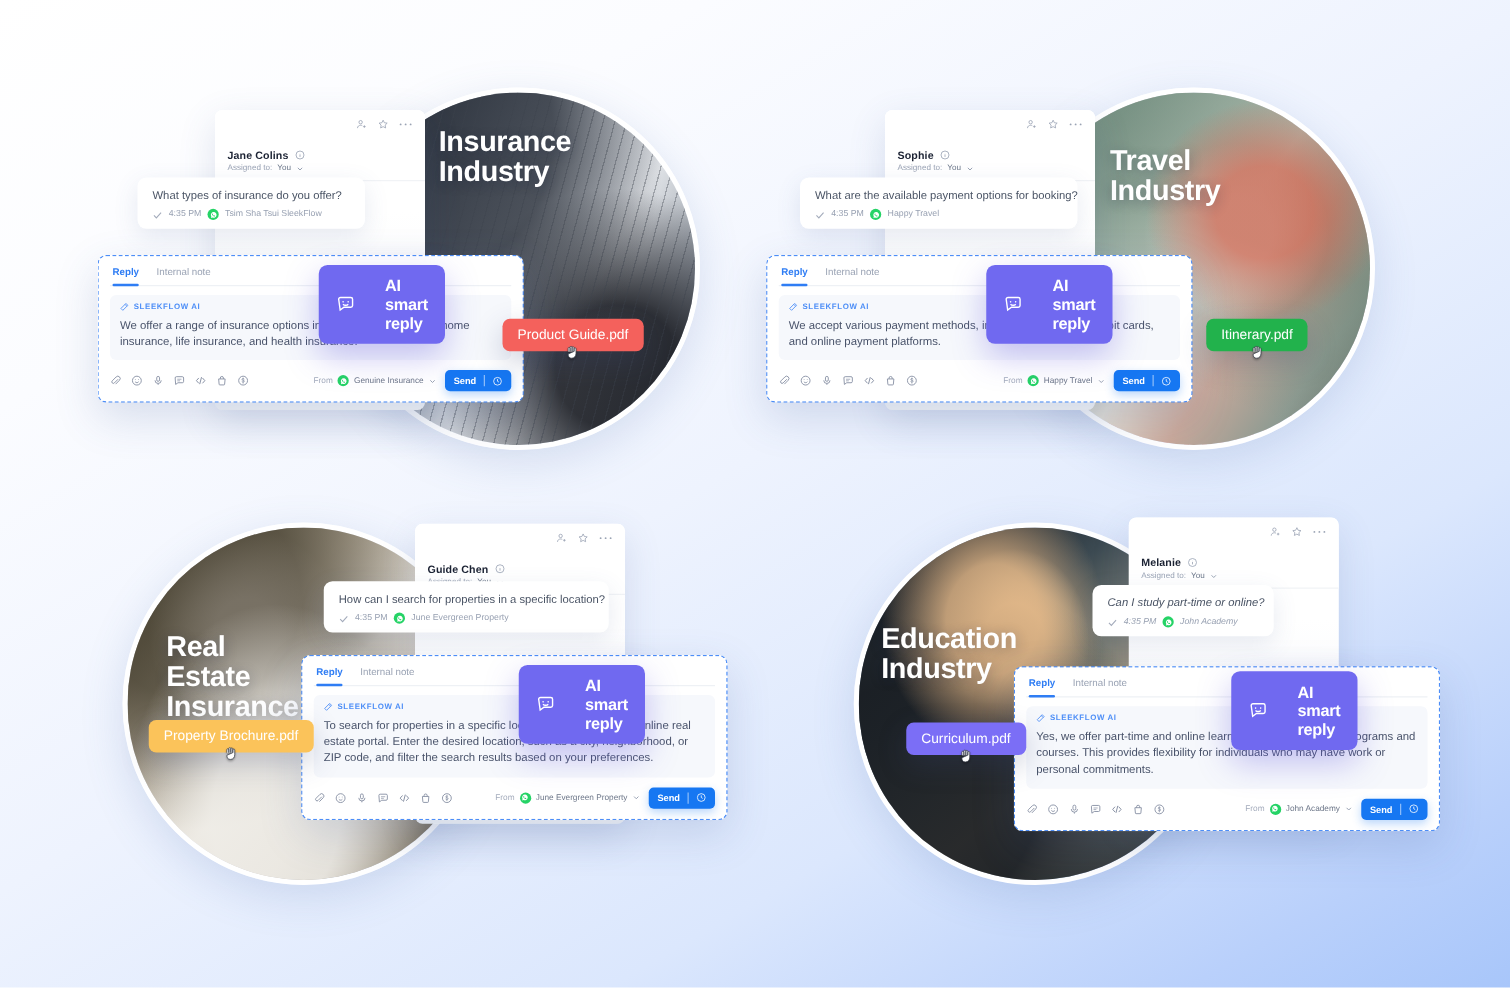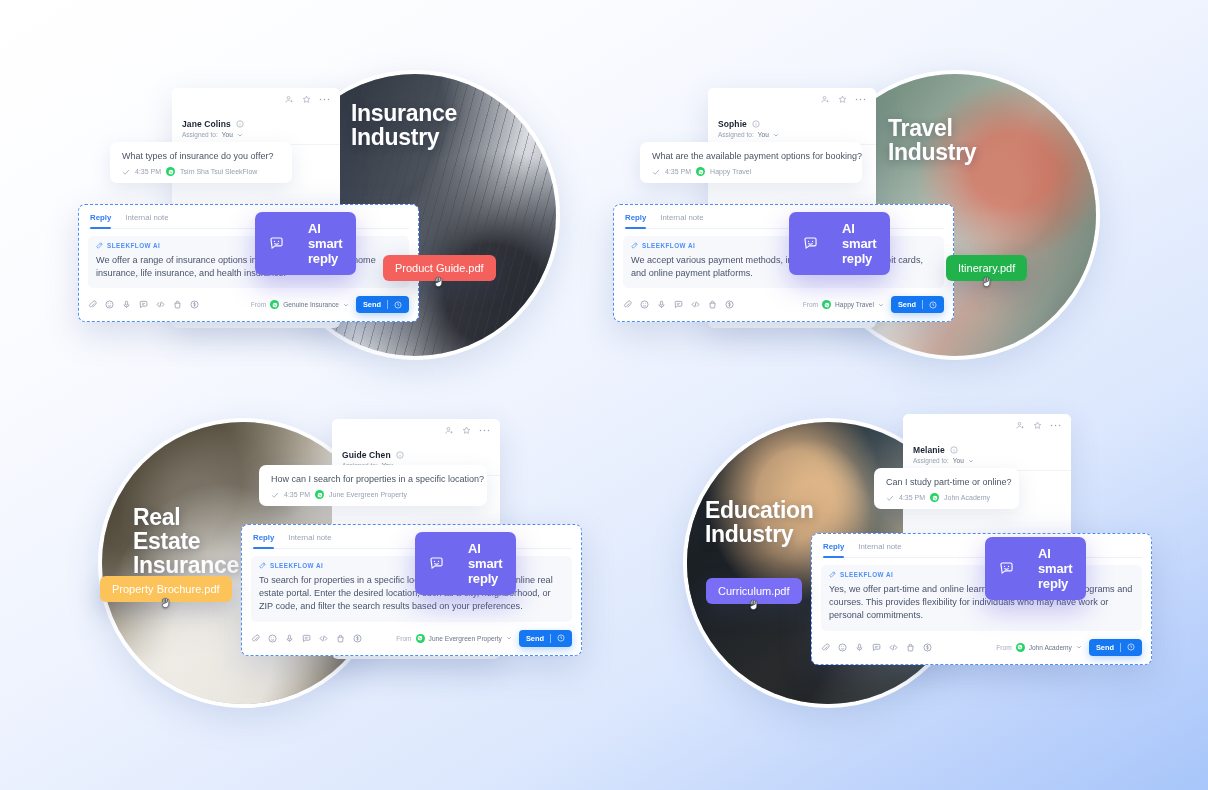--- a/index.html
+++ b/index.html
@@ -186,20 +186,21 @@
 
   
   .file-chip {
     position:absolute;
     color:#fff;
     border-radius:6px;
     padding: 7px 12px;
     font-size: 11px;
     box-shadow: 0 8px 22px rgba(60,70,120,.25);
     white-space:nowrap;
+    margin-left:19px;
   }
   .cursor-hand {
     position:absolute;
     width: 14px; height: 14px;
     left: 50%; bottom: -8px; transform: translateX(-50%);
     color:#ffffff;
     filter: drop-shadow(0 1px 1px rgba(0,0,0,.35));
   }
 
   svg { display:block; }
@@ -819,21 +820,21 @@
                 <circle cx="3" cy="3" r="1.5"></circle>
                 <circle cx="11" cy="3" r="1.5"></circle>
                 <circle cx="19" cy="3" r="1.5"></circle>
               </svg>
           </span>
         </div>
       </div>
       <div class="today-pill">Today</div>
     </div>
 
-    <div class="bubble" style="left:874px; top:468px; width:145px;">
+    <div class="bubble" style="left:874px; top:468px; width:145px;font-style:italic;">
       <div class="bubble-text">Can I study part-time or online?</div>
       <div class="bubble-meta">
         <span>
           <svg width="8" height="8" viewBox="0 0 14 14" fill="none" stroke="#a3abbb" stroke-width="1.5">
               <path d="M2 7.5 5.4 11 12 3.6"></path>
             </svg>
         </span>
         <span>4:35 PM</span>
         <span class="wa-dot">
           <svg width="6" height="6" viewBox="0 0 16 16" fill="#ffffff">

